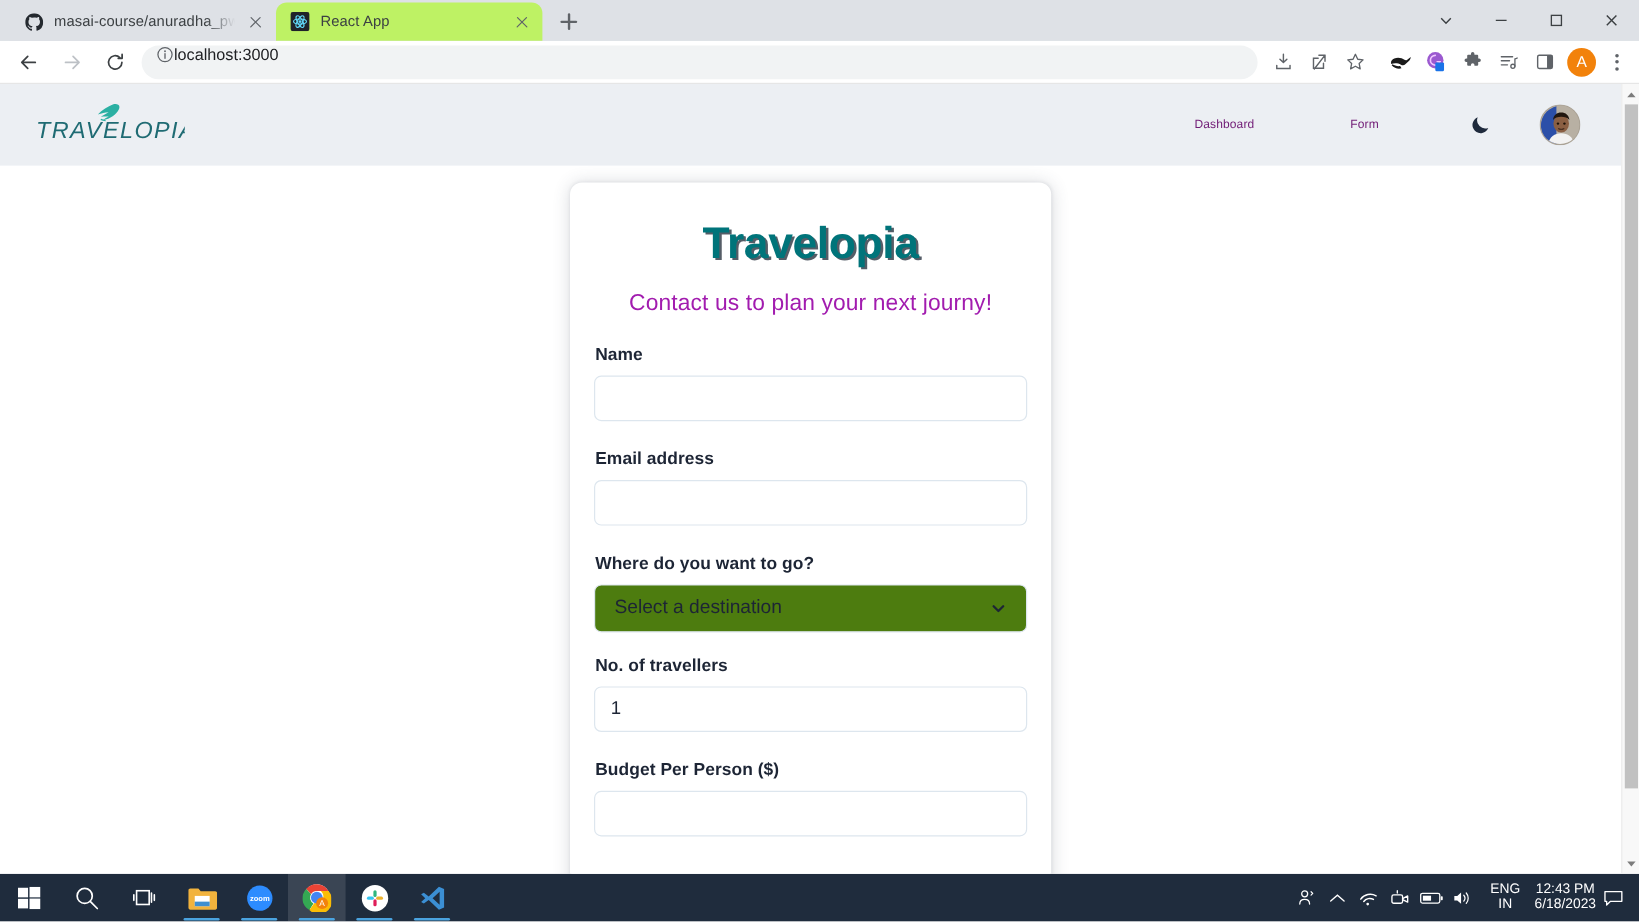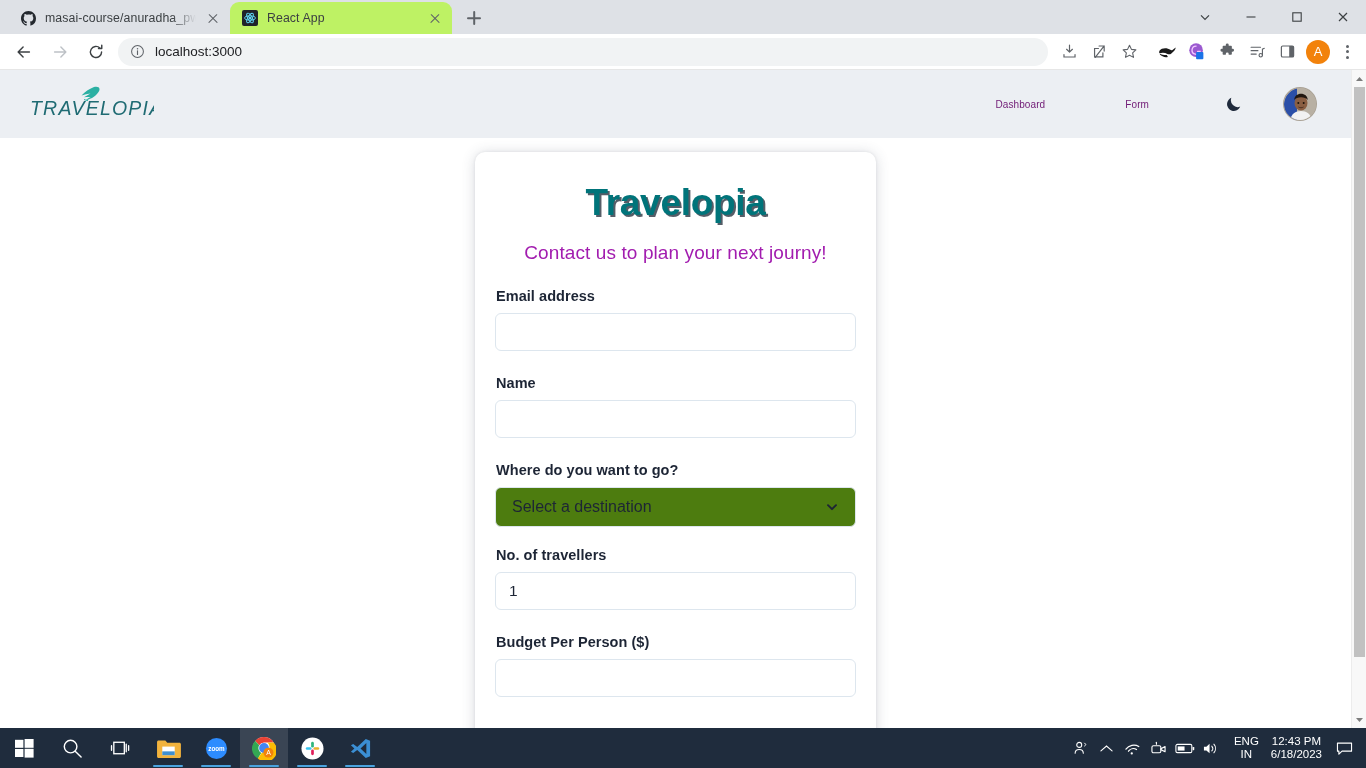--- a/index.html
+++ b/index.html
@@ -58,21 +58,21 @@
 
   
   .toolbar {
     height: 36px; background: #ffffff;
     display: flex; align-items: center; gap: 0; padding: 0 6px;
     border-bottom: 1px solid #e6e6e6;
   }
   .navbtn { width: 30px; height: 30px; margin: 0 3px; display:flex; align-items:center; justify-content:center; border-radius:50%; }
   .omnibox {
     flex: 1; height: 28px; background: #f1f3f4; border-radius: 14px;
-    display: flex; align-items: center; padding: 0 12px; gap: 10px;
+    display: flex; padding: 0 12px; 
     margin: 0 6px 0 4px; min-width: 0;
   }
   .omni-text { font-size: 13.5px; color: #202124; white-space: nowrap; }
   .tb-icons { display:flex; align-items:center; gap: 0; }
   .tb-icon { width: 30px; height: 30px; display:flex; align-items:center; justify-content:center; }
   .avatar-chip {
     width: 24px; height: 24px; border-radius: 50%; background: #f2820b;
     color:#fff; font-size: 13px; display:flex; align-items:center; justify-content:center;
     margin: 0 4px; font-weight: 500;
   }
@@ -157,21 +157,21 @@
     background:#4aa3df; border-radius:2px;
   }
   .tb-right { display:flex; align-items:center; gap: 0; height:40px; padding-right: 4px; }
   .tray-icon { width: 26px; height: 40px; display:flex; align-items:center; justify-content:center; }
   .tray-lang {
     color:#fff; font-size: 11.5px; line-height: 13px; text-align:center;
     margin: 0 6px 0 10px;
   }
   .tray-clock {
     color:#fff; font-size: 11.5px; line-height: 13px; text-align:center;
-    margin: 0 8px 0 6px;
+    margin: 0 0 0 6px;
   }
   .tray-notif { width: 28px; height: 40px; display:flex; align-items:center; justify-content:center; }
 </style>
 </head>
 <body>
 
 <div class="browser">
 
   <div class="tabstrip">
     <div class="tab inactive">
@@ -354,26 +354,26 @@
           </span>
         </div>
       </div>
 
       <div class="card-wrap">
         <div class="card">
           <div class="card-title">Travelopia</div>
           <div class="card-sub">Contact us to plan your next journy!</div>
 
           <div class="field">
-            <div class="field-label">Email address</div>
+            <div class="field-label">Name</div>
             <input class="field-input" type="text" value="" style="">
           </div>
 
           <div class="field">
-            <div class="field-label">Name</div>
+            <div class="field-label">Email address</div>
             <input class="field-input" type="text" value="" style="">
           </div>
 
           <div class="field">
             <div class="field-label">Where do you want to go?</div>
             <div class="field-select">
               <span class="select-value">Select a destination</span>
               <span style="display:flex;">
                 <svg width="14" height="14" viewBox="0 0 14 14">
                     <path d="M3 5.2 7 9.2l4-4" stroke="#1d2535" stroke-width="1.9" fill="none" stroke-linecap="round" stroke-linejoin="round"></path>

